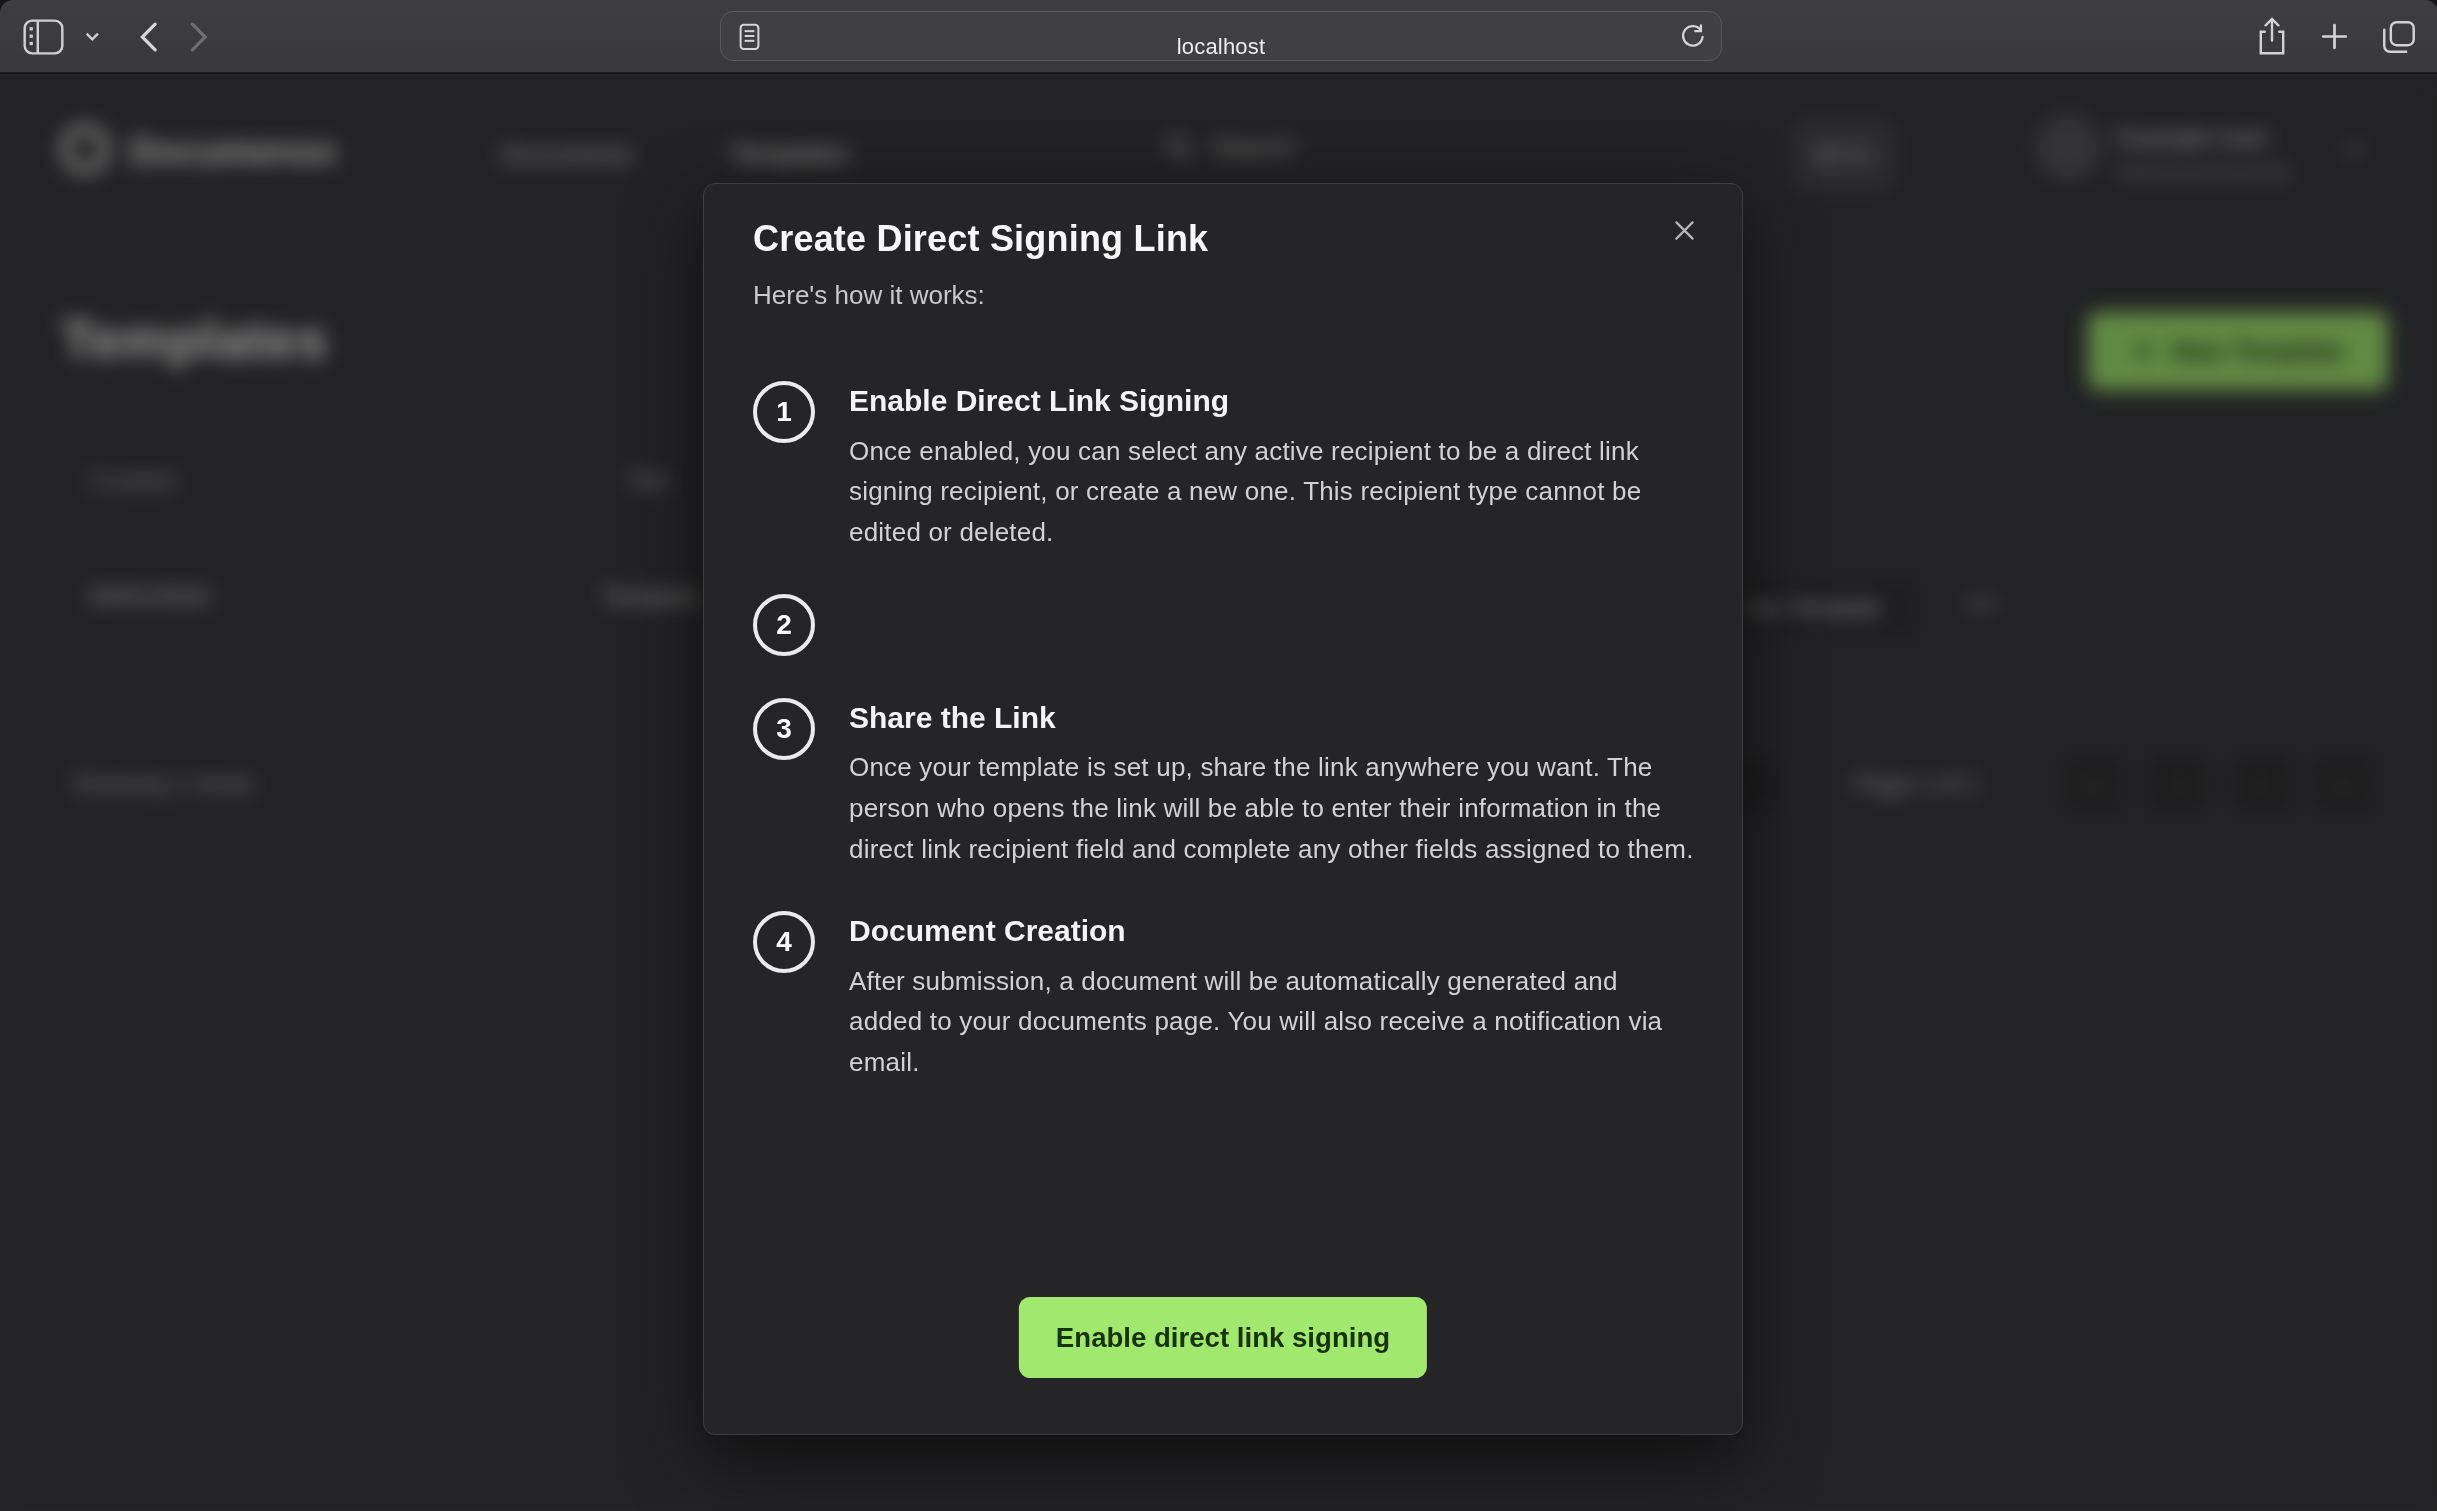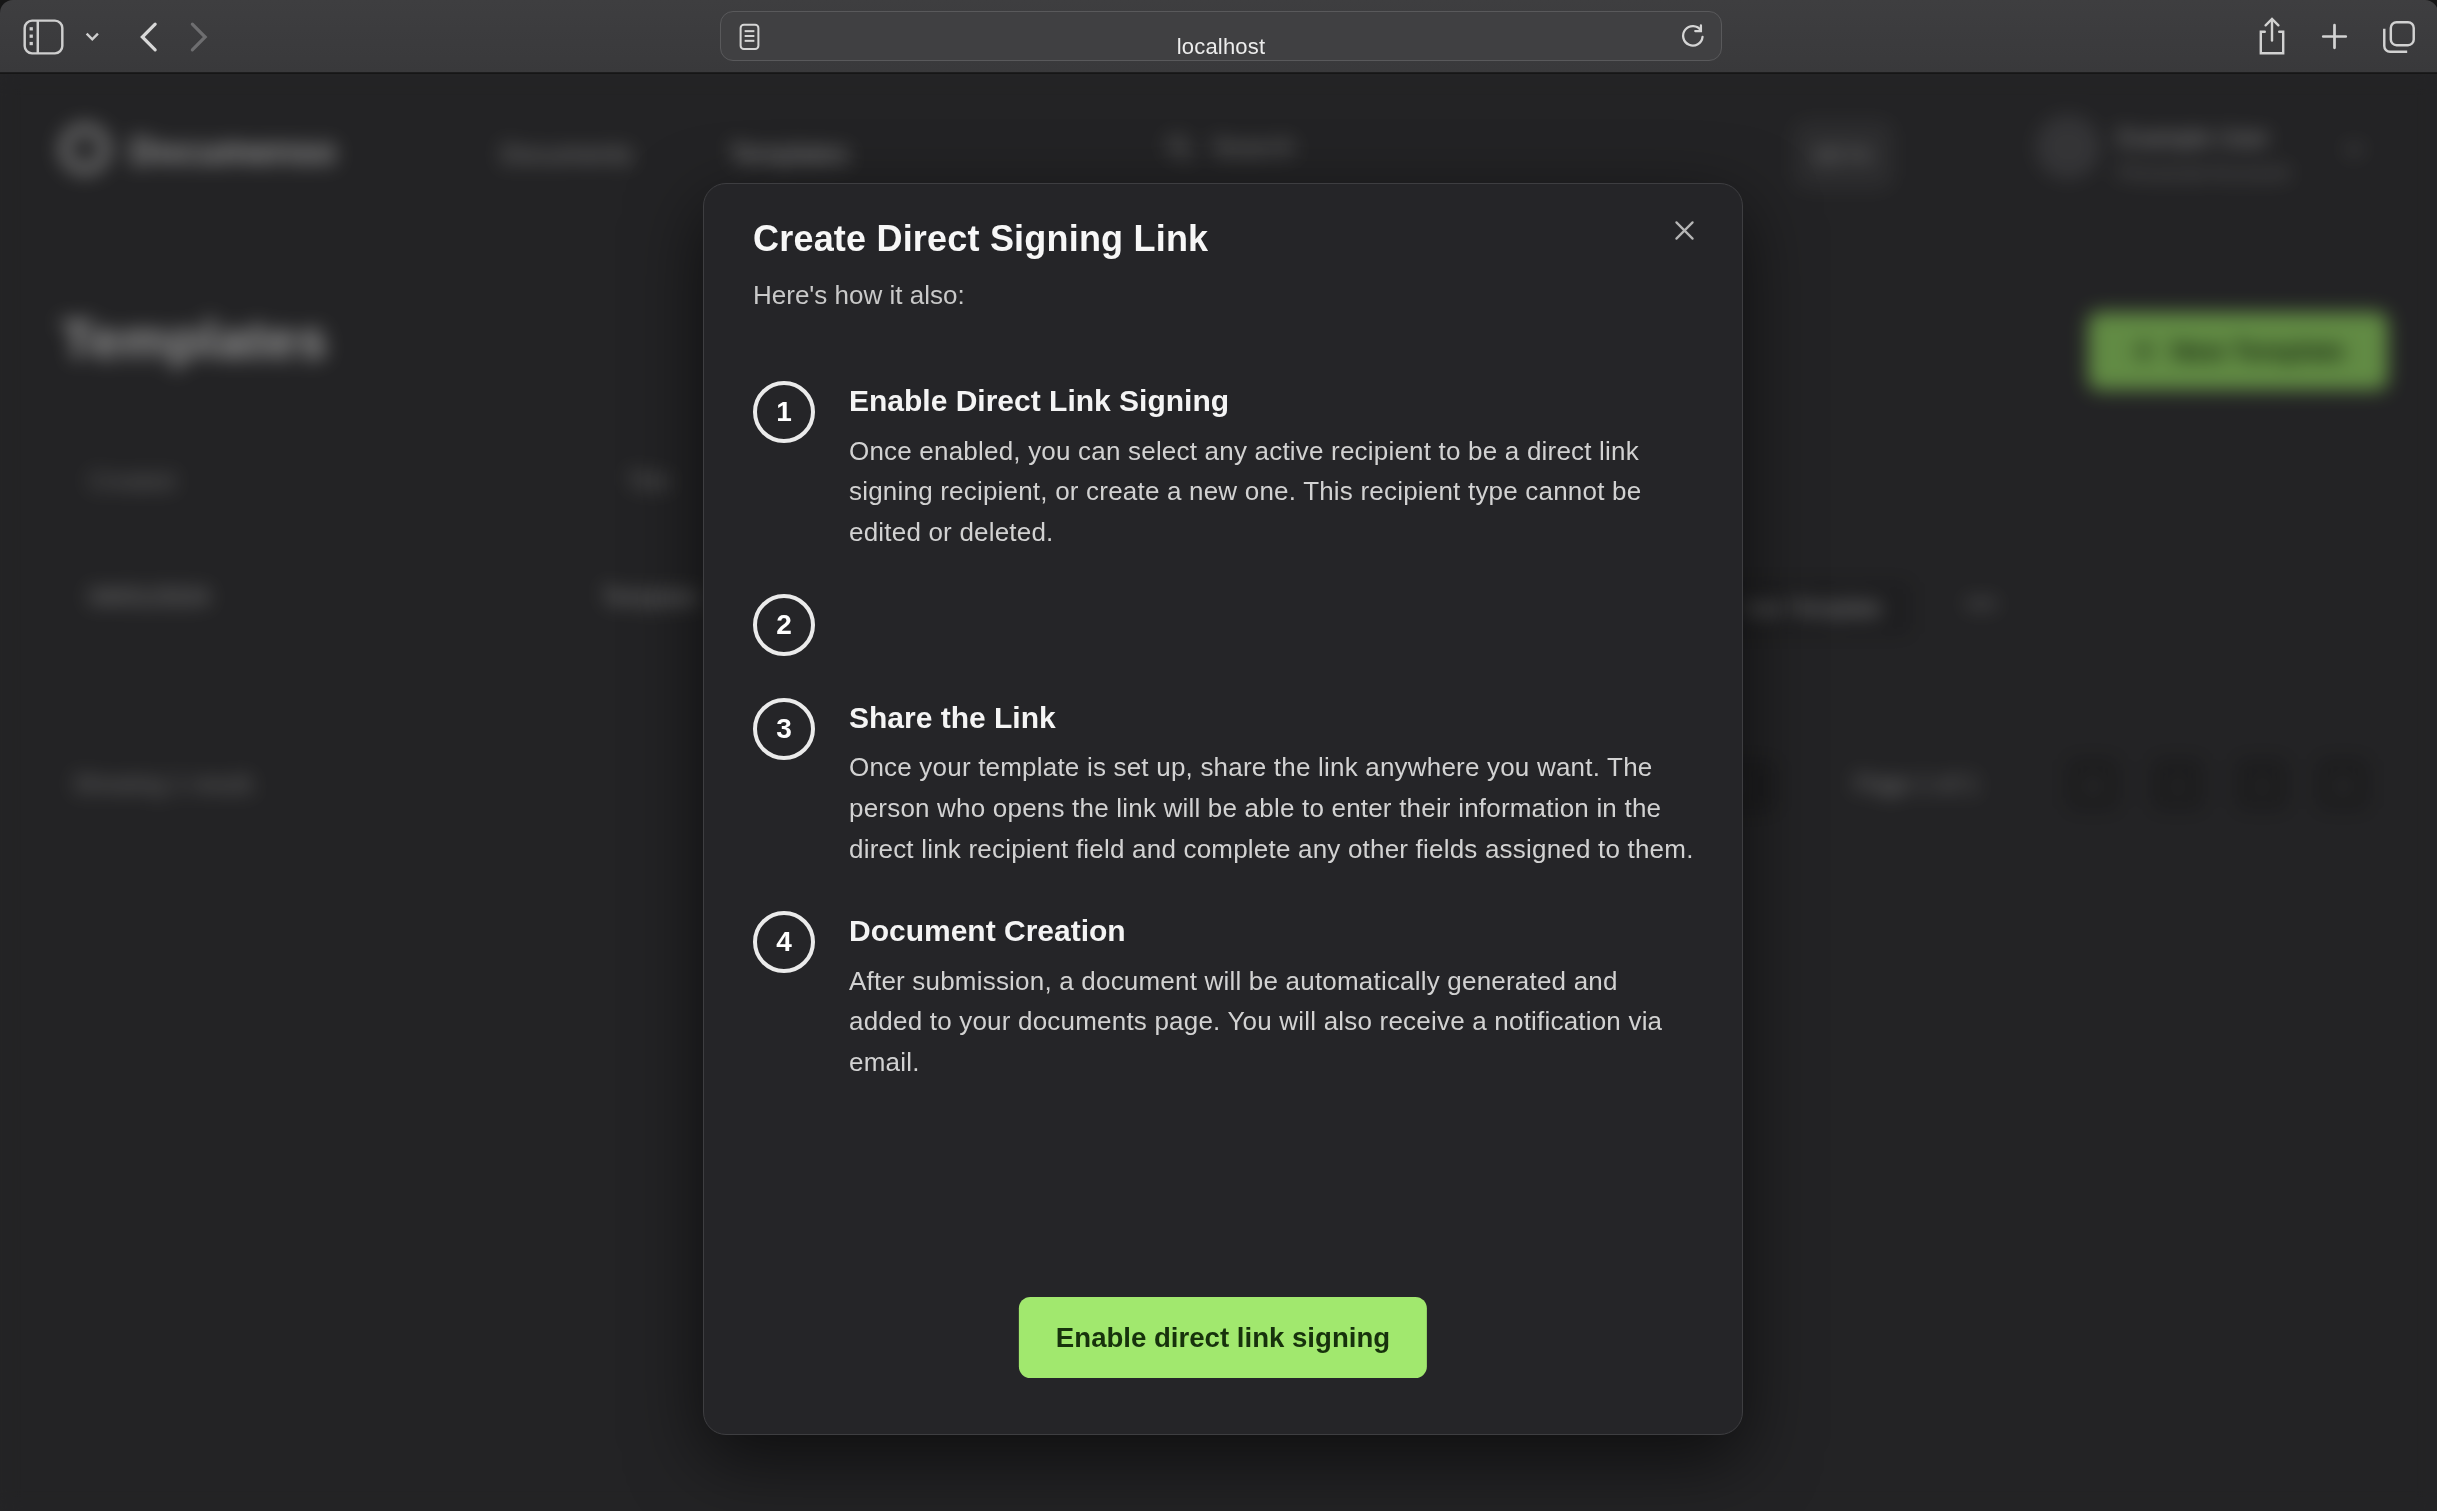--- a/index.html
+++ b/index.html
@@ -51,21 +51,21 @@
 
   .foot-showing { position:absolute; left:73px; top:696px; font-size:24px; color:#bdbdbd; }
   .per-page { position:absolute; left:1654px; top:683px; width:126px; height:58px; border-radius:9.7px; background:#313134;
               border:1.6px solid #4a4a4d; color:#d0d0d0; font-size:23px; display:flex; align-items:center; justify-content:center; gap:11.4px; cursor:pointer; }
   .page-status { position:absolute; left:1855px; top:696px; font-size:24px; color:#c9c9c9; }
   .pager-btn { position:absolute; top:683px; width:54px; height:54px; border-radius:8px; background:#2f2f31;
                border:1.6px solid #434345; color:#9a9a9a; font-size:26px; display:flex; align-items:center; justify-content:center; cursor:pointer; }
 
   
   .modal { position:absolute; left:703px; top:109px; width:1040px; height:1252px; background:#252528;
-           border:1.2px solid #3e3e41; border-radius:23px; box-shadow:0 24px 73px rgba(0,0,0,.6); z-index:5; }
+           border:1.2px solid #3e3e41; border-radius:12px; box-shadow:0 24px 73px rgba(0,0,0,.6); z-index:5; }
   .m-close { position:absolute; right:47px; top:36px; width:21px; height:21px; background:none; border:none; cursor:pointer; padding:0; }
   .m-title { position:absolute; left:49px; top:34px; font-size:36px; font-weight:bold; color:#f7f7f7; letter-spacing:0.2px; }
   .m-sub   { position:absolute; left:49px; top:96px; font-size:26px; color:#c9c9c9; }
   .m-steps { position:absolute; left:49px; top:200px; right:45px; display:flex; flex-direction:column; gap:45px; }
   .step { display:flex; gap:34px; align-items:flex-start; }
   .step-num { flex:none; width:62px; height:62px; border:4px solid #ebebeb; border-radius:50%;
               display:flex; align-items:center; justify-content:center; font-size:28px; font-weight:bold; color:#ffffff; margin-top:-3.2px; }
   .step-heading { font-size:30px; font-weight:bold; color:#f4f4f4; line-height:1.15; }
   .step-body { margin-top:12px; font-size:26px; color:#d2d2d2; line-height:1.56; max-width:852px; letter-spacing:0.2px; }
   .m-cta { position:absolute; left:50%; transform:translateX(-50%); top:1113px; height:81px; padding:0 37px;
@@ -211,21 +211,21 @@
     </div>
 
     <div class="modal">
       <button class="m-close">
         <svg width="21" height="21" viewBox="0 0 26 26" fill="none" stroke="#b6b6b6" stroke-width="2.8" stroke-linecap="round">
           <path d="M3 3 L23 23 M23 3 L3 23"></path>
         </svg>
       </button>
 
       <div class="m-title">Create Direct Signing Link</div>
-      <div class="m-sub">Here's how it also:</div>
+      <div class="m-sub">Here's how it works:</div>
 
       <div class="m-steps">
         <div class="step">
           <div class="step-num">1</div>
           <div>
             <div class="step-heading">Enable Direct Link Signing</div>
             <div class="step-body">Once enabled, you can select any active recipient to be a direct link signing recipient, or create a new one. This recipient type cannot be edited or deleted.</div>
           </div>
         </div>
         <div class="step">

